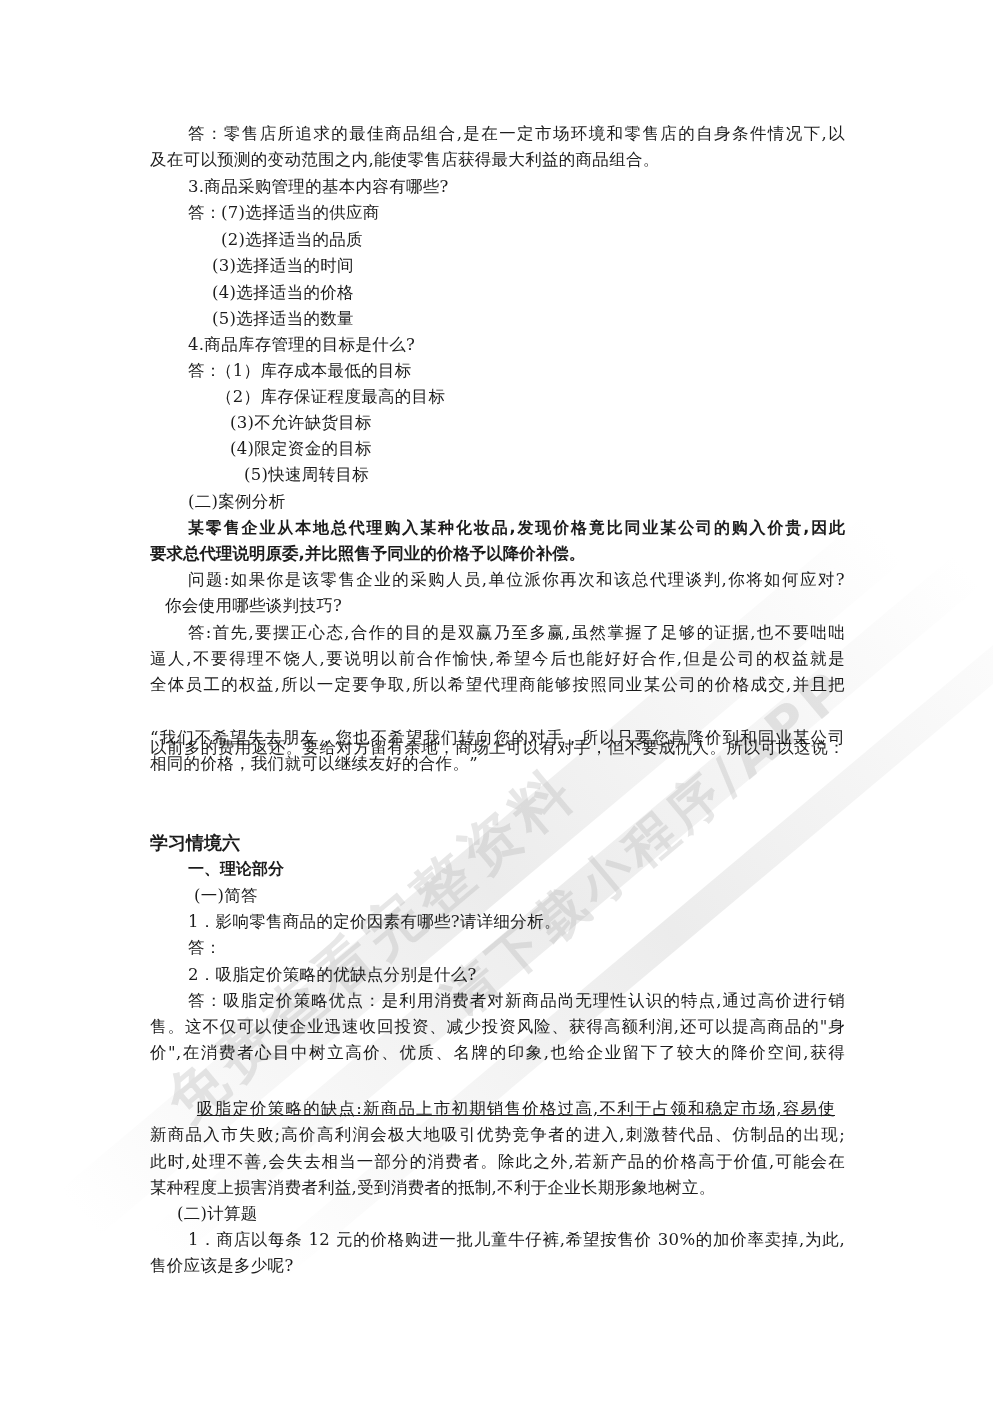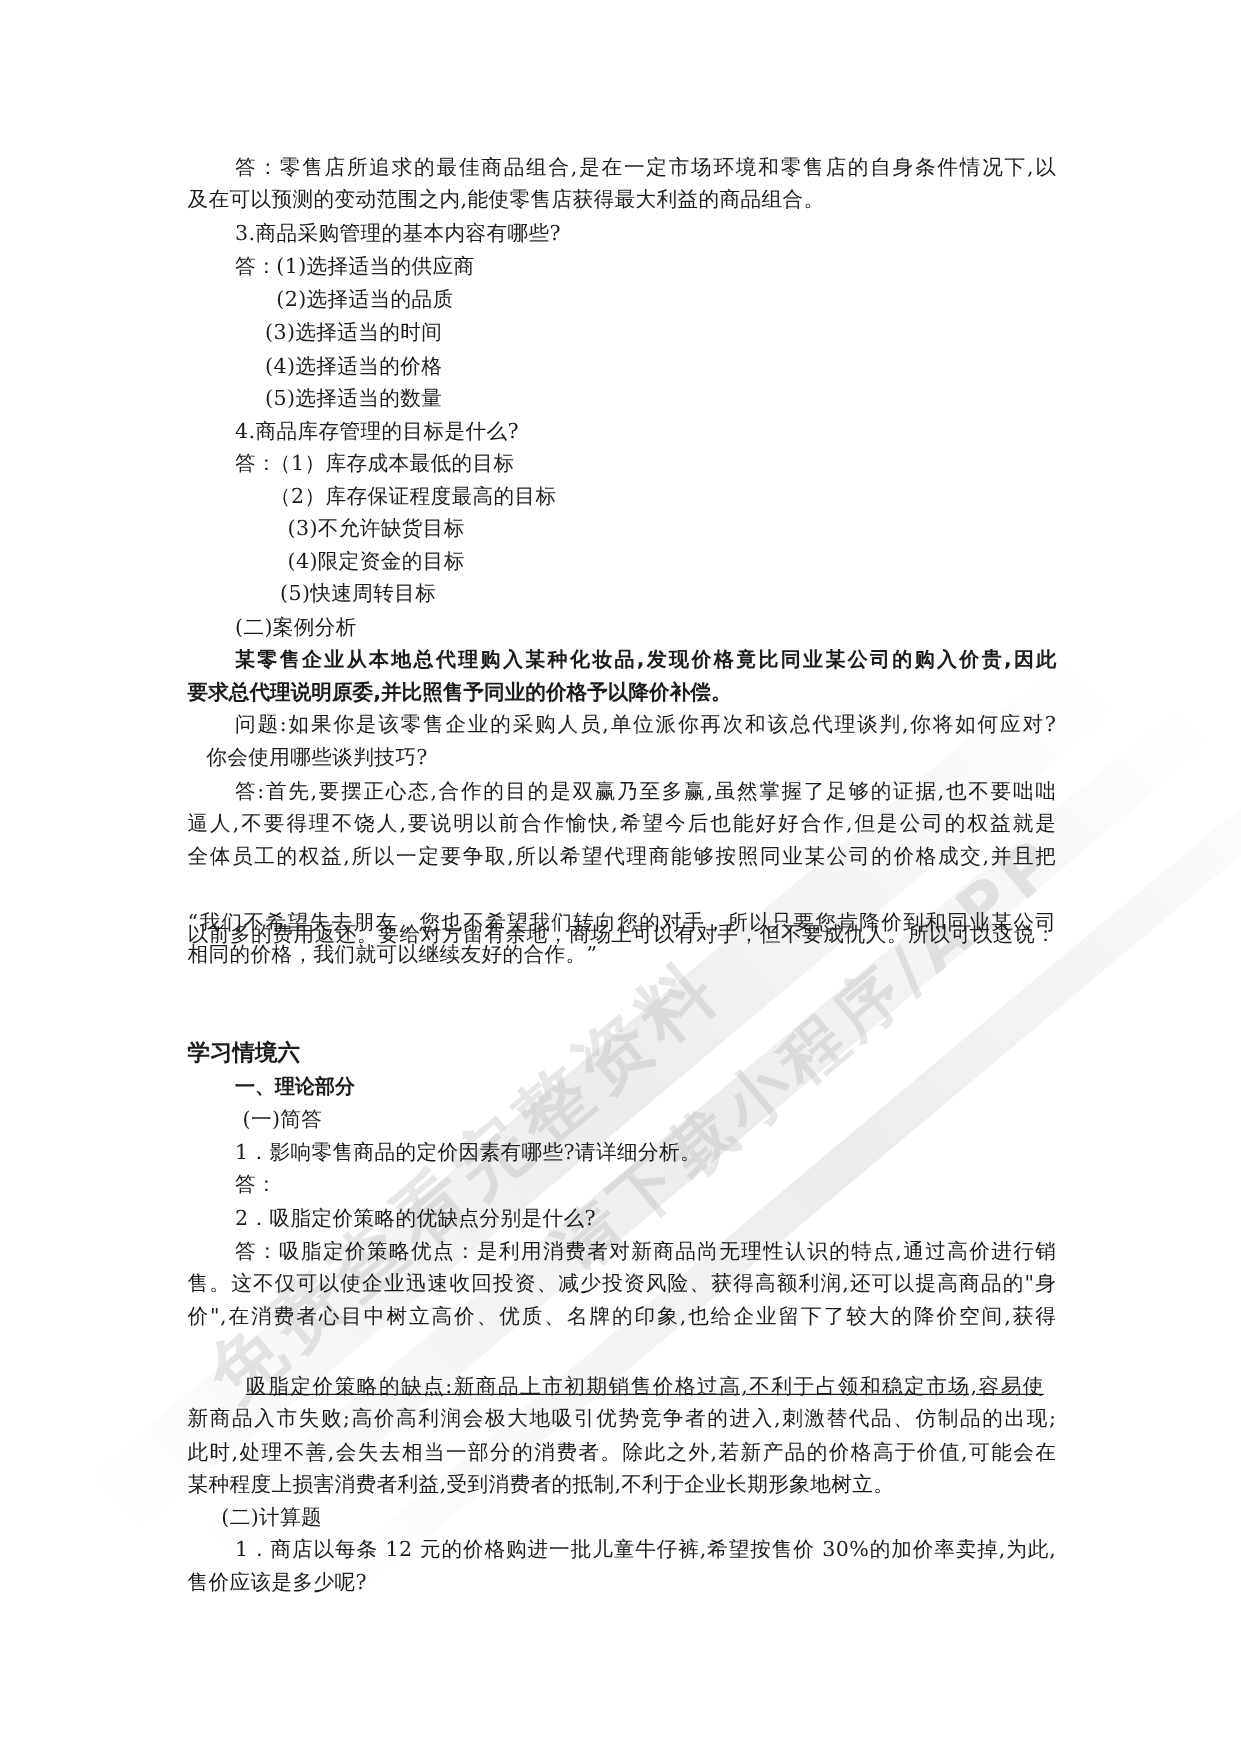--- a/index.html
+++ b/index.html
@@ -26,33 +26,33 @@
     <div class="stripe" style="left:150px;top:1230px;width:1050px;height:40px;transform:rotate(-40deg);"></div>
     <div class="stripe" style="left:260px;top:1260px;width:1050px;height:30px;transform:rotate(-40deg);"></div>
     <div class="wm-text" style="left:150px;top:1080px;font-size:58px;transform:rotate(-40deg);">免费查看完整资料</div>
     <div class="wm-text" style="left:430px;top:980px;font-size:52px;transform:rotate(-40deg);">请下载小程序/APP</div>
   </div>
 
   <div class="line justify ind1" style="top:121px;">答：零售店所追求的最佳商品组合,是在一定市场环境和零售店的自身条件情况下,以</div>
   <div class="line" style="top:147px;">及在可以预测的变动范围之内,能使零售店获得最大利益的商品组合。</div>
   <div class="line ind1" style="top:174px;">3.商品采购管理的基本内容有哪些?</div>
   <div class="line ind1" style="top:200px;">答：</div>
-  <div class="line" style="left:221px;top:200px;width:auto;">(1)选择适当的供应商</div>
+  <div class="line" style="left:221px;top:200px;width:auto;">(7)选择适当的供应商</div>
   <div class="line" style="left:221px;top:227px;width:auto;">(2)选择适当的品质</div>
   <div class="line" style="left:212px;top:253px;width:auto;">(3)选择适当的时间</div>
   <div class="line" style="left:212px;top:280px;width:auto;">(4)选择适当的价格</div>
   <div class="line" style="left:212px;top:306px;width:auto;">(5)选择适当的数量</div>
 
   <div class="line ind1" style="top:332px;">4.商品库存管理的目标是什么?</div>
   <div class="line ind1" style="top:358px;">答：</div>
   <div class="line" style="left:216px;top:358px;width:auto;">（1）库存成本最低的目标</div>
   <div class="line" style="left:216px;top:384px;width:auto;">（2）库存保证程度最高的目标</div>
   <div class="line" style="left:230px;top:410px;width:auto;">(3)不允许缺货目标</div>
   <div class="line" style="left:230px;top:436px;width:auto;">(4)限定资金的目标</div>
-  <div class="line" style="left:224px;top:462px;width:auto;">(5)快速周转目标</div>
+  <div class="line" style="left:244px;top:462px;width:auto;">(5)快速周转目标</div>
 
   <div class="line ind1" style="top:489px;">(二)案例分析</div>
   <div class="line justify ind1 bold" style="top:515px;font-size:16px;">某零售企业从本地总代理购入某种化妆品,发现价格竟比同业某公司的购入价贵,因此</div>
   <div class="line bold" style="top:541px;font-size:16.5px;">要求总代理说明原委,并比照售予同业的价格予以降价补偿。</div>
   <div class="line justify ind1" style="top:567px;">问题:如果你是该零售企业的采购人员,单位派你再次和该总代理谈判,你将如何应对?</div>
   <div class="line" style="top:593px;margin-left:15px;">你会使用哪些谈判技巧?</div>
 
   <div class="line justify ind1" style="top:620px;">答:首先,要摆正心态,合作的目的是双赢乃至多赢,虽然掌握了足够的证据,也不要咄咄</div>
   <div class="line justify" style="top:646px;">逼人,不要得理不饶人,要说明以前合作愉快,希望今后也能好好合作,但是公司的权益就是</div>
   <div class="line justify" style="top:672px;">全体员工的权益,所以一定要争取,所以希望代理商能够按照同业某公司的价格成交,并且把</div>

